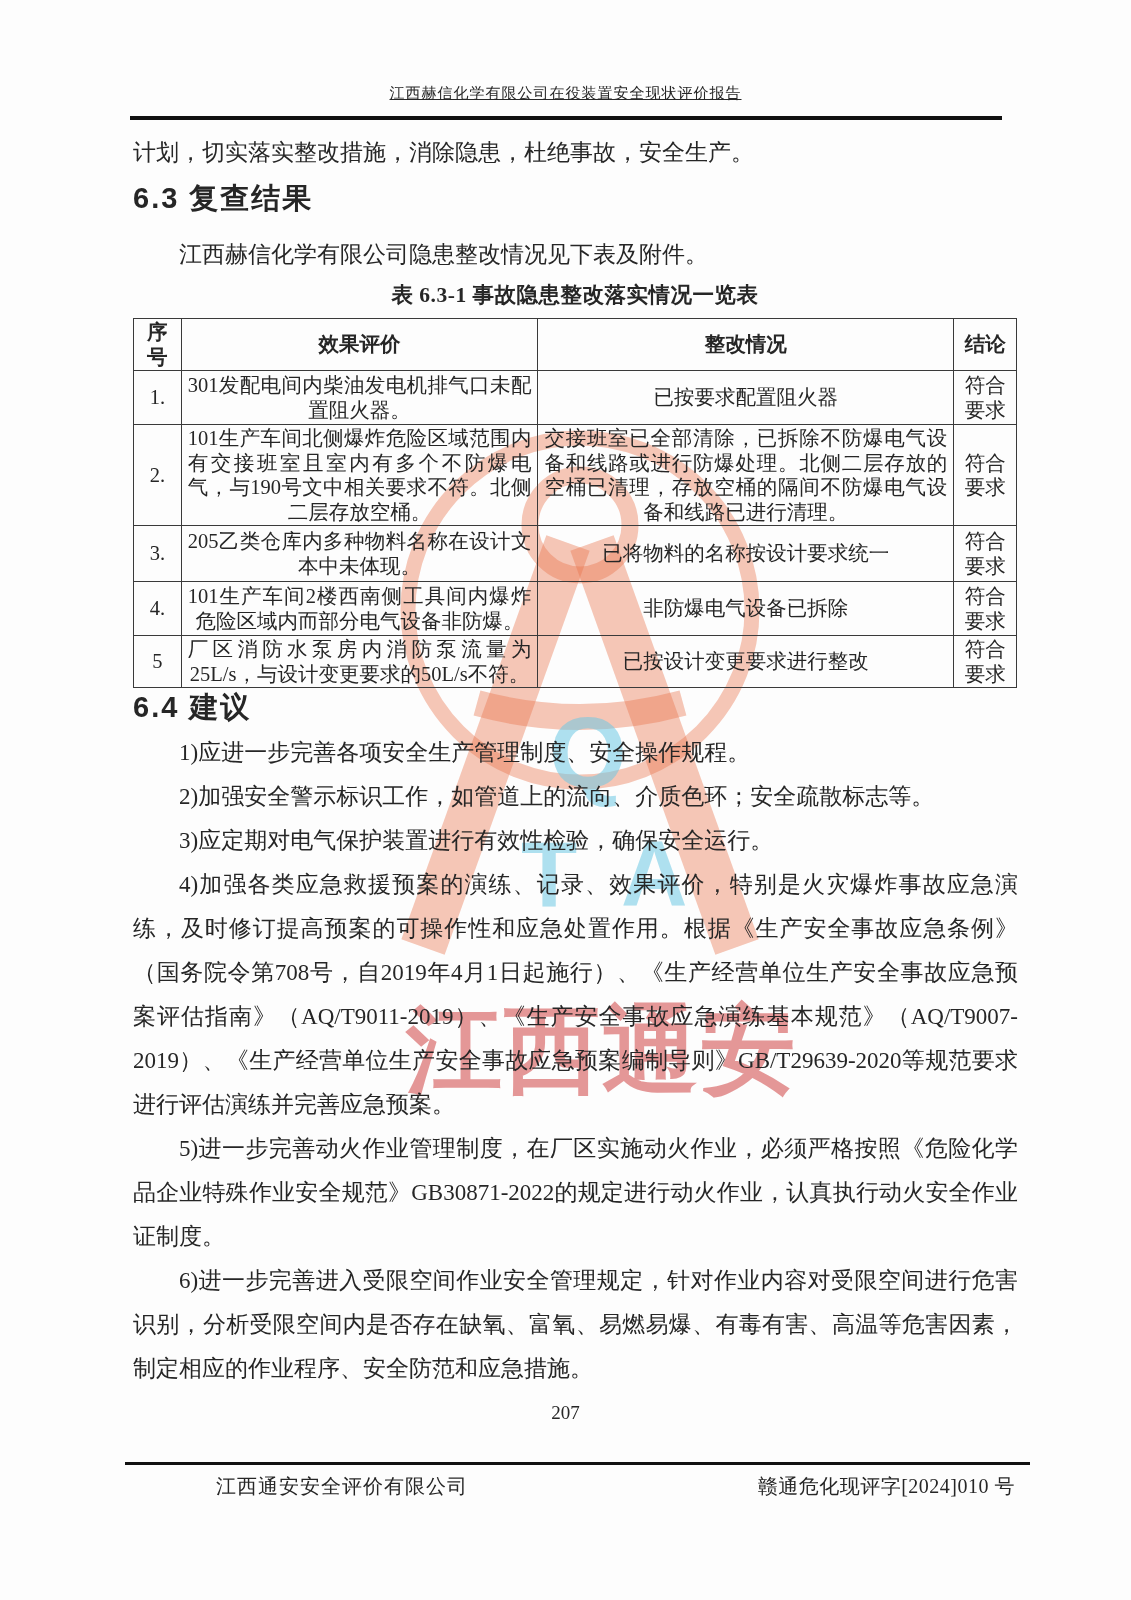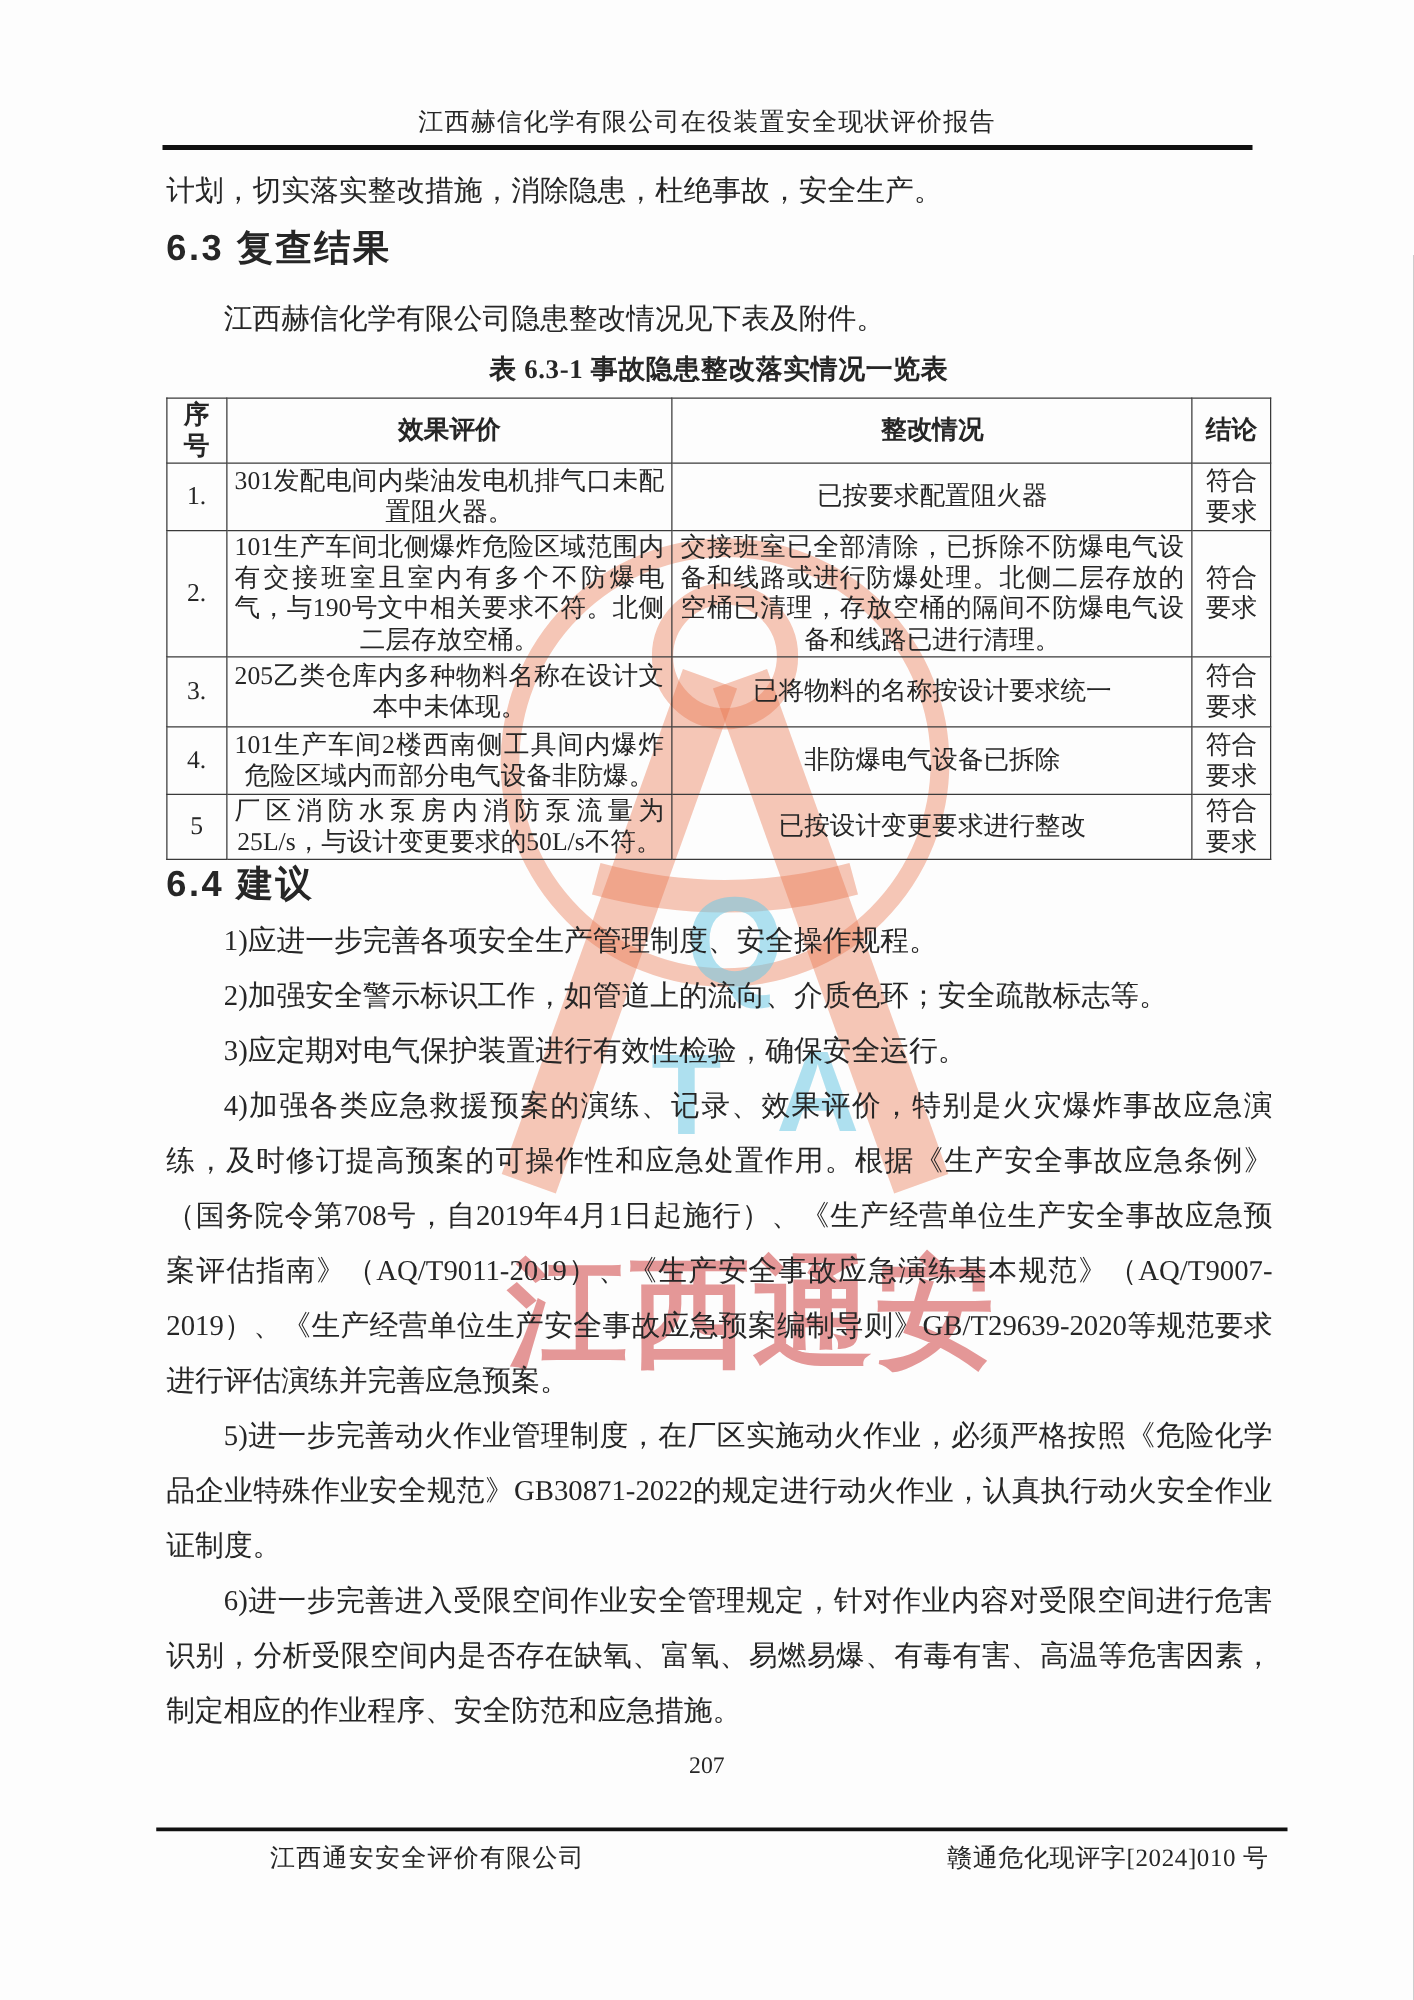--- a/index.html
+++ b/index.html
@@ -20,21 +20,21 @@
     font-size:96px;font-weight:bold;line-height:1.1;
     letter-spacing:2px;white-space:nowrap;
     color:rgba(206,58,58,0.52);
     font-family:"Liberation Serif","DejaVu Serif",serif;
   }
   
   .layer{position:absolute;inset:0;z-index:1;}
   .abs{position:absolute;}
   .header-title{
     left:0;right:0;top:84px;text-align:center;
-    font-size:20px;letter-spacing:1px;
+    font-size:15px;letter-spacing:1px;text-decoration:underline;
   }
   .header-rule{left:130px;top:116px;width:872px;height:4px;background:#111;}
   .intro{left:133px;right:113px;top:137px;font-size:23px;}
   .h2{
     left:133px;font-size:29px;font-weight:bold;
     font-family:"Liberation Sans","DejaVu Sans",sans-serif;
     letter-spacing:2px;
   }
   .h2-63{top:179px;}
   .h2-64{top:688px;}

